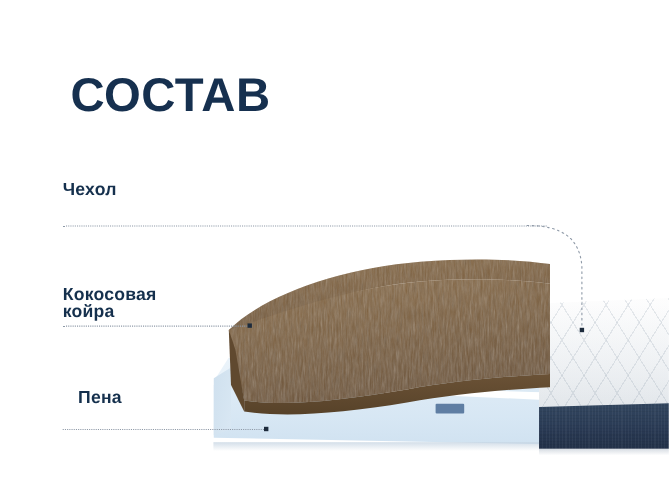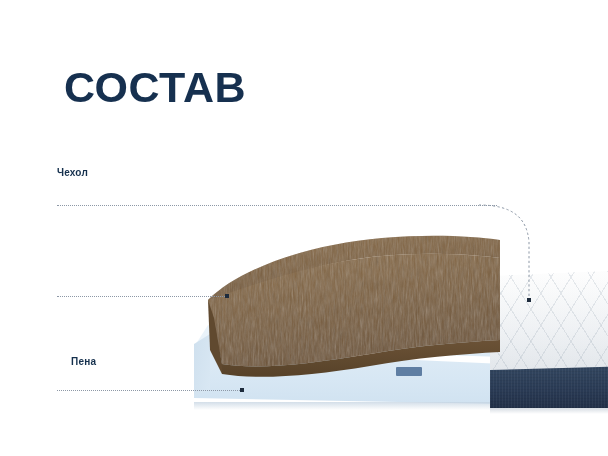--- a/index.html
+++ b/index.html
@@ -19,21 +19,21 @@
     font-weight:bold;
     letter-spacing:0.5px;
     color:#16304f;
     white-space:nowrap;
   }
 
   
   .label{
     position:absolute;
     color:#15304d;
-    font-size:10px;
+    font-size:16px;
     font-weight:bold;
     line-height:14.5px;
     letter-spacing:0.2px;
     white-space:nowrap;
   }
   .label .l2{display:block;}
   #label-cover{left:33px;top:166px;}
   #label-coir{left:33px;top:262px;}
   #label-foam{left:47px;top:355px;}
 
@@ -188,20 +188,24 @@
     </div>
 
   </div>
 
   <div class="band-logo"></div>
 
   <div class="label" id="label-cover">
     <span>Чехол</span>
   </div>
 
+  <div class="label" id="label-coir">
+    <span>Кокосовая</span>
+    <span class="l2">койра</span>
+  </div>
 
   <div class="label" id="label-foam">
     <span>Пена</span>
   </div>
 
   <div class="leader" id="leader-cover"></div>
   <svg class="leader-curve" viewBox="0 0 70 112">
     <path d="M0,9 C34,9 48,22 50,46 L50,100" fill="none" stroke="#8d98a6" stroke-width="1" stroke-dasharray="1.5 3.2" stroke-linecap="round"></path>
   </svg>
   <div class="dot-end" id="dot-cover"></div>

